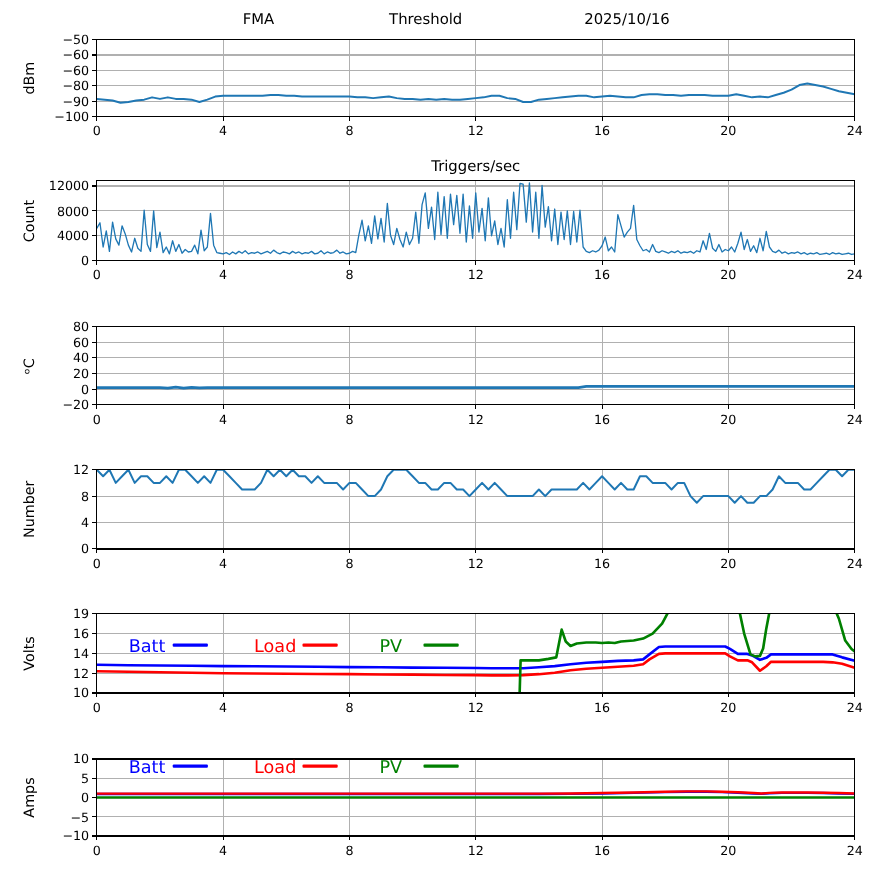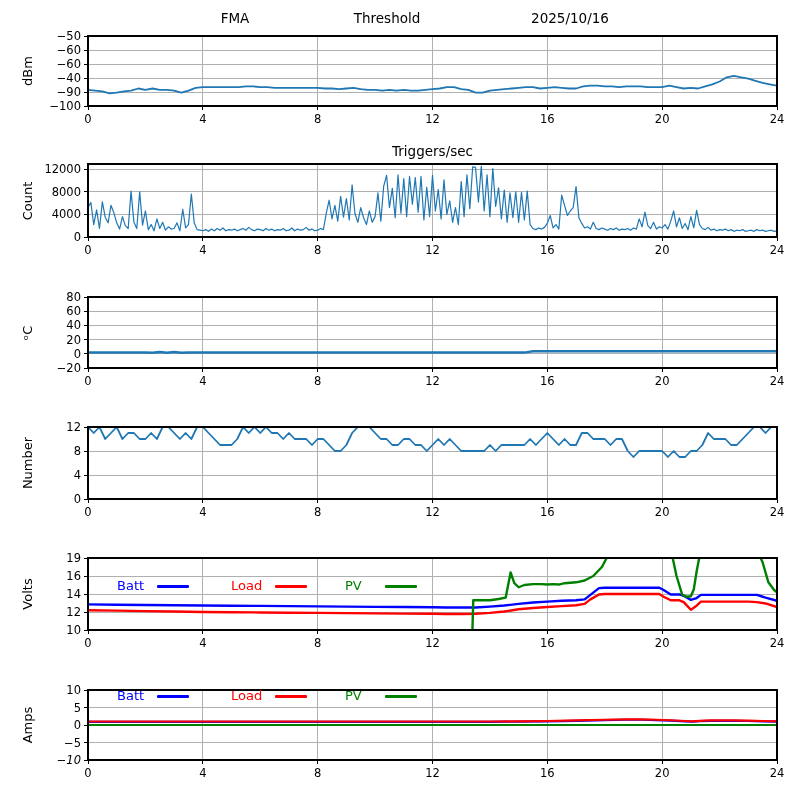--- a/index.html
+++ b/index.html
@@ -7,21 +7,21 @@
     position:relative;width:800px;height:800px;background:#ffffff;
     font-family:"DejaVu Sans","Liberation Sans",sans-serif;color:#000;
     overflow:hidden;
   }
   #plot-canvas{position:absolute;left:0;top:0;}
   .hdr-part{position:absolute;top:10px;height:18px;font-size:13.5px;transform:translateX(-50%);white-space:nowrap;}
   .panel-title{position:absolute;left:88px;width:689px;text-align:center;font-size:13.5px;white-space:nowrap;}
   .ylabel{position:absolute;transform:translate(-50%,-50%) rotate(-90deg);font-size:13px;white-space:nowrap;}
   .xtick{position:absolute;font-size:11.5px;transform:translateX(-50%);white-space:nowrap;}
   .ytick{position:absolute;font-size:11.5px;text-align:right;width:52px;height:14px;line-height:14px;white-space:nowrap;}
-  .legend-label{position:absolute;font-size:13px;white-space:nowrap;}
+  .legend-label{position:absolute;font-size:16px;white-space:nowrap;}
   .legend-line{position:absolute;height:3px;border-radius:1px;}
 </style>
 </head>
 <body>
 
 <div id="figure">
   <svg id="plot-canvas" width="800" height="800" xmlns="http://www.w3.org/2000/svg">
       <clipPath id="clip0">
         <rect x="88" y="36" width="689" height="70"></rect>
       </clipPath>
@@ -195,21 +195,21 @@
   <div id="labels-layer">
       <div class="xtick" style="left: 88px; top: 112px;">0</div>
       <div class="xtick" style="left: 202.833px; top: 112px;">4</div>
       <div class="xtick" style="left: 317.667px; top: 112px;">8</div>
       <div class="xtick" style="left: 432.5px; top: 112px;">12</div>
       <div class="xtick" style="left: 547.333px; top: 112px;">16</div>
       <div class="xtick" style="left: 662.167px; top: 112px;">20</div>
       <div class="xtick" style="left: 777px; top: 112px;">24</div>
       <div class="ytick" style="left: 29px; top: 99px;">−100</div>
       <div class="ytick" style="left: 29px; top: 85px;">−90</div>
-      <div class="ytick" style="left: 29px; top: 71px;">−40</div>
+      <div class="ytick" style="left: 29px; top: 71px;">−80</div>
       <div class="ytick" style="left: 29px; top: 57px;">−60</div>
       <div class="ytick" style="left: 29px; top: 43px;">−60</div>
       <div class="ytick" style="left: 29px; top: 29px;">−50</div>
       <div class="xtick" style="left: 88px; top: 243px;">0</div>
       <div class="xtick" style="left: 202.833px; top: 243px;">4</div>
       <div class="xtick" style="left: 317.667px; top: 243px;">8</div>
       <div class="xtick" style="left: 432.5px; top: 243px;">12</div>
       <div class="xtick" style="left: 547.333px; top: 243px;">16</div>
       <div class="xtick" style="left: 662.167px; top: 243px;">20</div>
       <div class="xtick" style="left: 777px; top: 243px;">24</div>
@@ -253,21 +253,21 @@
       <div class="ytick" style="left: 29px; top: 587px;">14</div>
       <div class="ytick" style="left: 29px; top: 569px;">16</div>
       <div class="ytick" style="left: 29px; top: 551px;">19</div>
       <div class="xtick" style="left: 88px; top: 766px;">0</div>
       <div class="xtick" style="left: 202.833px; top: 766px;">4</div>
       <div class="xtick" style="left: 317.667px; top: 766px;">8</div>
       <div class="xtick" style="left: 432.5px; top: 766px;">12</div>
       <div class="xtick" style="left: 547.333px; top: 766px;">16</div>
       <div class="xtick" style="left: 662.167px; top: 766px;">20</div>
       <div class="xtick" style="left: 777px; top: 766px;">24</div>
-      <div class="ytick" style="left: 29px; top: 753px; font-style: italic;">−10</div>
+      <div class="ytick" style="left: 29px; top: 753px;">−10</div>
       <div class="ytick" style="left: 29px; top: 735.5px;">−5</div>
       <div class="ytick" style="left: 29px; top: 718px;">0</div>
       <div class="ytick" style="left: 29px; top: 700.5px;">5</div>
       <div class="ytick" style="left: 29px; top: 683px;">10</div>
     </div>
   <div id="legend-layer">
       <span class="legend-label" style="left: 117px; top: 578px; color: rgb(0, 0, 255);">Batt</span>
       <span class="legend-line" style="left: 157px; top: 585px; width: 32px; background: rgb(0, 0, 255);"></span>
       <span class="legend-label" style="left: 231px; top: 578px; color: rgb(255, 0, 0);">Load</span>
       <span class="legend-line" style="left: 275px; top: 585px; width: 32px; background: rgb(255, 0, 0);"></span>

